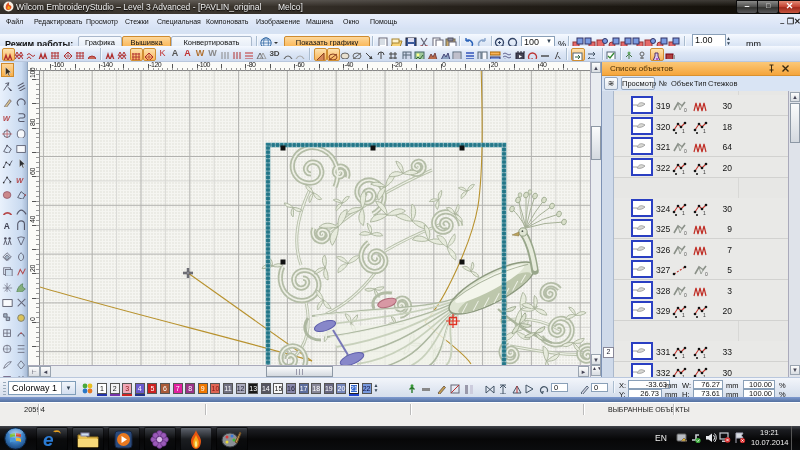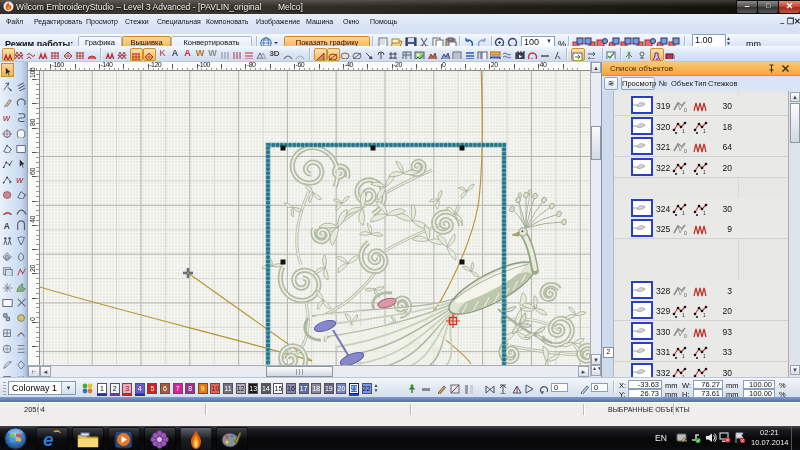--- a/index.html
+++ b/index.html
@@ -1166,20 +1166,60 @@
         <div style="position:absolute;left:70px;top:4px"><svg width="17" height="13" viewBox="0 0 17 13">
             <path d="M2,10 L6,3 L10,6 L13,2" fill="none" stroke="#8a9088" stroke-width="1.6"></path>
             <path d="M6,3 L10,6 L8,10z" fill="#e8eae6" stroke="#8a9088" stroke-width="0.8"></path>
             <text x="12" y="12" font-size="5" fill="#555">0</text>
           </svg></div>
         <div style="position:absolute;left:91px;top:4px"><svg width="14" height="12" viewBox="0 0 14 12">
             <path d="M1,10 L3,2 5,10 7,2 9,10 11,2 13,10" fill="none" stroke="#c03028" stroke-width="1.2"></path>
           </svg></div>
         <div class="pcount">9</div>
       </div>
+      <div class="prow" style="top:147.5px">
+        <div style="position:absolute;left:12px;top:0;width:174px;height:20px;border-bottom:1px solid #d2d2d0;background:#e9e9e7"></div>
+        <div class="pthumb">
+          <svg width="14" height="10" viewBox="0 0 14 10" style="position:absolute;left:0;top:2px">
+            <path d="M0,5 h4" stroke="#888" stroke-width="0.8"></path>
+            <path d="M4,6 C6,2 9,2 12,4 C10,6 7,7 4,6z" fill="#d8d8d4" stroke="#888" stroke-width="0.7"></path>
+          </svg>
+        </div>
+        <div class="pnum">326</div>
+        <div style="position:absolute;left:70px;top:4px"><svg width="17" height="13" viewBox="0 0 17 13">
+            <path d="M2,10 L6,3 L10,6 L13,2" fill="none" stroke="#8a9088" stroke-width="1.6"></path>
+            <path d="M6,3 L10,6 L8,10z" fill="#e8eae6" stroke="#8a9088" stroke-width="0.8"></path>
+            <text x="12" y="12" font-size="5" fill="#555">0</text>
+          </svg></div>
+        <div style="position:absolute;left:91px;top:4px"><svg width="14" height="12" viewBox="0 0 14 12">
+            <path d="M1,10 L3,2 5,10 7,2 9,10 11,2 13,10" fill="none" stroke="#c03028" stroke-width="1.2"></path>
+          </svg></div>
+        <div class="pcount">7</div>
+      </div>
+      <div class="prow" style="top:168.0px">
+        <div style="position:absolute;left:12px;top:0;width:174px;height:20px;border-bottom:1px solid #d2d2d0;background:#e9e9e7"></div>
+        <div class="pthumb">
+          <svg width="14" height="10" viewBox="0 0 14 10" style="position:absolute;left:0;top:2px">
+            <path d="M0,5 h4" stroke="#888" stroke-width="0.8"></path>
+            <path d="M4,6 C6,2 9,2 12,4 C10,6 7,7 4,6z" fill="#d8d8d4" stroke="#888" stroke-width="0.7"></path>
+          </svg>
+        </div>
+        <div class="pnum">327</div>
+        <div style="position:absolute;left:70px;top:4px"><svg width="17" height="13" viewBox="0 0 17 13">
+            <path d="M2,10 L13,3" fill="none" stroke="#c03028" stroke-width="1.1" stroke-dasharray="2 1.5"></path>
+            <circle cx="2" cy="10" r="1.3" fill="#111"></circle>
+            <circle cx="13" cy="3" r="1.3" fill="#111"></circle>
+          </svg></div>
+        <div style="position:absolute;left:91px;top:4px"><svg width="17" height="13" viewBox="0 0 17 13">
+            <path d="M2,10 L6,3 L10,6 L13,2" fill="none" stroke="#8a9088" stroke-width="1.6"></path>
+            <path d="M6,3 L10,6 L8,10z" fill="#e8eae6" stroke="#8a9088" stroke-width="0.8"></path>
+            <text x="12" y="12" font-size="5" fill="#555">0</text>
+          </svg></div>
+        <div class="pcount">5</div>
+      </div>
       <div class="prow" style="top:188.5px">
         <div style="position:absolute;left:12px;top:0;width:174px;height:20px;border-bottom:1px solid #d2d2d0;background:#e9e9e7"></div>
         <div class="pthumb">
           <svg width="14" height="10" viewBox="0 0 14 10" style="position:absolute;left:0;top:2px">
             <path d="M0,5 h4" stroke="#888" stroke-width="0.8"></path>
             <path d="M4,6 C6,2 9,2 12,4 C10,6 7,7 4,6z" fill="#d8d8d4" stroke="#888" stroke-width="0.7"></path>
           </svg>
         </div>
         <div class="pnum">328</div>
         <div style="position:absolute;left:70px;top:4px"><svg width="17" height="13" viewBox="0 0 17 13">
@@ -1213,39 +1253,20 @@
         <div style="position:absolute;left:91px;top:4px"><svg width="17" height="13" viewBox="0 0 17 13">
             <path d="M2,9 L6,3 L9,6 L13,2" fill="none" stroke="#c03028" stroke-width="1.1"></path>
             <circle cx="2" cy="9" r="1.3" fill="#111"></circle>
             <circle cx="6" cy="3" r="1.3" fill="#111"></circle>
             <circle cx="9" cy="6" r="1.3" fill="#111"></circle>
             <circle cx="13" cy="2" r="1.3" fill="#111"></circle>
             <circle cx="4" cy="12" r="1" fill="#111"></circle>
             <text x="10" y="12" font-size="5" fill="#333">1</text>
           </svg></div>
         <div class="pcount">20</div>
-      </div>
-      <div class="prow" style="top:229.5px">
-        <div style="position:absolute;left:12px;top:0;width:174px;height:20px;border-bottom:1px solid #d2d2d0;background:#e9e9e7"></div>
-        <div class="pthumb">
-          <svg width="14" height="10" viewBox="0 0 14 10" style="position:absolute;left:0;top:2px">
-            <path d="M0,5 h4" stroke="#888" stroke-width="0.8"></path>
-            <path d="M4,6 C6,2 9,2 12,4 C10,6 7,7 4,6z" fill="#d8d8d4" stroke="#888" stroke-width="0.7"></path>
-          </svg>
-        </div>
-        <div class="pnum">330</div>
-        <div style="position:absolute;left:70px;top:4px"><svg width="17" height="13" viewBox="0 0 17 13">
-            <path d="M2,10 L6,3 L10,6 L13,2" fill="none" stroke="#8a9088" stroke-width="1.6"></path>
-            <path d="M6,3 L10,6 L8,10z" fill="#e8eae6" stroke="#8a9088" stroke-width="0.8"></path>
-            <text x="12" y="12" font-size="5" fill="#555">0</text>
-          </svg></div>
-        <div style="position:absolute;left:91px;top:4px"><svg width="14" height="12" viewBox="0 0 14 12">
-            <path d="M1,10 L3,2 5,10 7,2 9,10 11,2 13,10" fill="none" stroke="#c03028" stroke-width="1.2"></path>
-          </svg></div>
-        <div class="pcount">93</div>
       </div>
       <div class="prow" style="top:250.0px">
         <div style="position:absolute;left:12px;top:0;width:174px;height:20px;border-bottom:1px solid #d2d2d0;background:#e9e9e7"></div>
         <div class="pthumb">
           <svg width="14" height="10" viewBox="0 0 14 10" style="position:absolute;left:0;top:2px">
             <path d="M0,5 h4" stroke="#888" stroke-width="0.8"></path>
             <path d="M4,6 C6,2 9,2 12,4 C10,6 7,7 4,6z" fill="#d8d8d4" stroke="#888" stroke-width="0.7"></path>
           </svg>
         </div>
         <div class="pnum">331</div>
@@ -1378,21 +1399,21 @@
         <path d="M8,8 A3.5,3.5 0 1 0 4,9.5" fill="none" stroke="#456" stroke-width="1.2"></path>
         <path d="M4,9.5 l-1.5,-2 2.5,-0.5z" fill="#456"></path>
       </svg></div>
     <div class="cbfield" style="left:551px;top:5px;width:17px;text-align:left;padding-left:2px">0</div>
     <div class="ti " style="left:579px;top:4px;width:11px;height:12px"><svg width="11" height="12" viewBox="0 0 11 12">
         <path d="M2,9 L8,2 l1.5,1.5 -6,7z" fill="#d0d0e0" stroke="#567"></path>
       </svg></div>
     <div class="cbfield" style="left:591px;top:5px;width:17px;text-align:left;padding-left:2px">0</div>
     <div class="tsep" style="left:613px;top:3px"></div>
     <div class="cblabel" style="left:619px;top:3px">X:</div>
-    <div class="cbfield" style="left:628px;top:2px;width:34px">-33.63</div>
+    <div class="cbfield" style="left:628px;top:2px;width:42px">-33.63</div>
     <div class="cblabel" style="left:665px;top:3px">mm</div>
     <div class="cblabel" style="left:682px;top:3px">W:</div>
     <div class="cbfield" style="left:693px;top:2px;width:30px">76.27</div>
     <div class="cblabel" style="left:726px;top:3px">mm</div>
     <div class="cbfield" style="left:743px;top:2px;width:32px">100.00</div>
     <div class="cblabel" style="left:779px;top:3px">%</div>
     <div class="cblabel" style="left:619px;top:12px">Y:</div>
     <div class="cbfield" style="left:628px;top:11px;width:34px">26.73</div>
     <div class="cblabel" style="left:665px;top:12px">mm</div>
     <div class="cblabel" style="left:682px;top:12px">H:</div>
@@ -1498,16 +1519,16 @@
       <rect x="1" y="1" width="8" height="6" fill="none" stroke="#c8ccd2" stroke-width="1.2"></rect>
       <rect x="3" y="8.5" width="4" height="1.5" fill="#c8ccd2"></rect>
       <circle cx="8.5" cy="8" r="2.8" fill="#d83030"></circle>
       <path d="M7.3,6.8 l2.4,2.4 M9.7,6.8 l-2.4,2.4" stroke="#fff" stroke-width="0.8"></path>
     </svg>
     <svg style="position:absolute;left:734px;top:6px" width="12" height="12" viewBox="0 0 12 12">
       <path d="M2,1 V11 M2,1 h7 l-1.5,2.5 L9,6 H2" fill="#d8dce2" stroke="#aab"></path>
       <circle cx="8.5" cy="8.5" r="2.6" fill="#d83030"></circle>
       <path d="M7.4,7.4 l2.2,2.2 M9.6,7.4 l-2.2,2.2" stroke="#fff" stroke-width="0.8"></path>
     </svg>
-    <div class="ttxt" style="left:760px;top:2px">02:21</div>
+    <div class="ttxt" style="left:760px;top:2px">19:21</div>
     <div class="ttxt" style="left:751px;top:12px">10.07.2014</div>
     <div style="position:absolute;left:791px;top:0;width:1px;height:24px;background:#555"></div>
   </div>
 
 </body></html>

